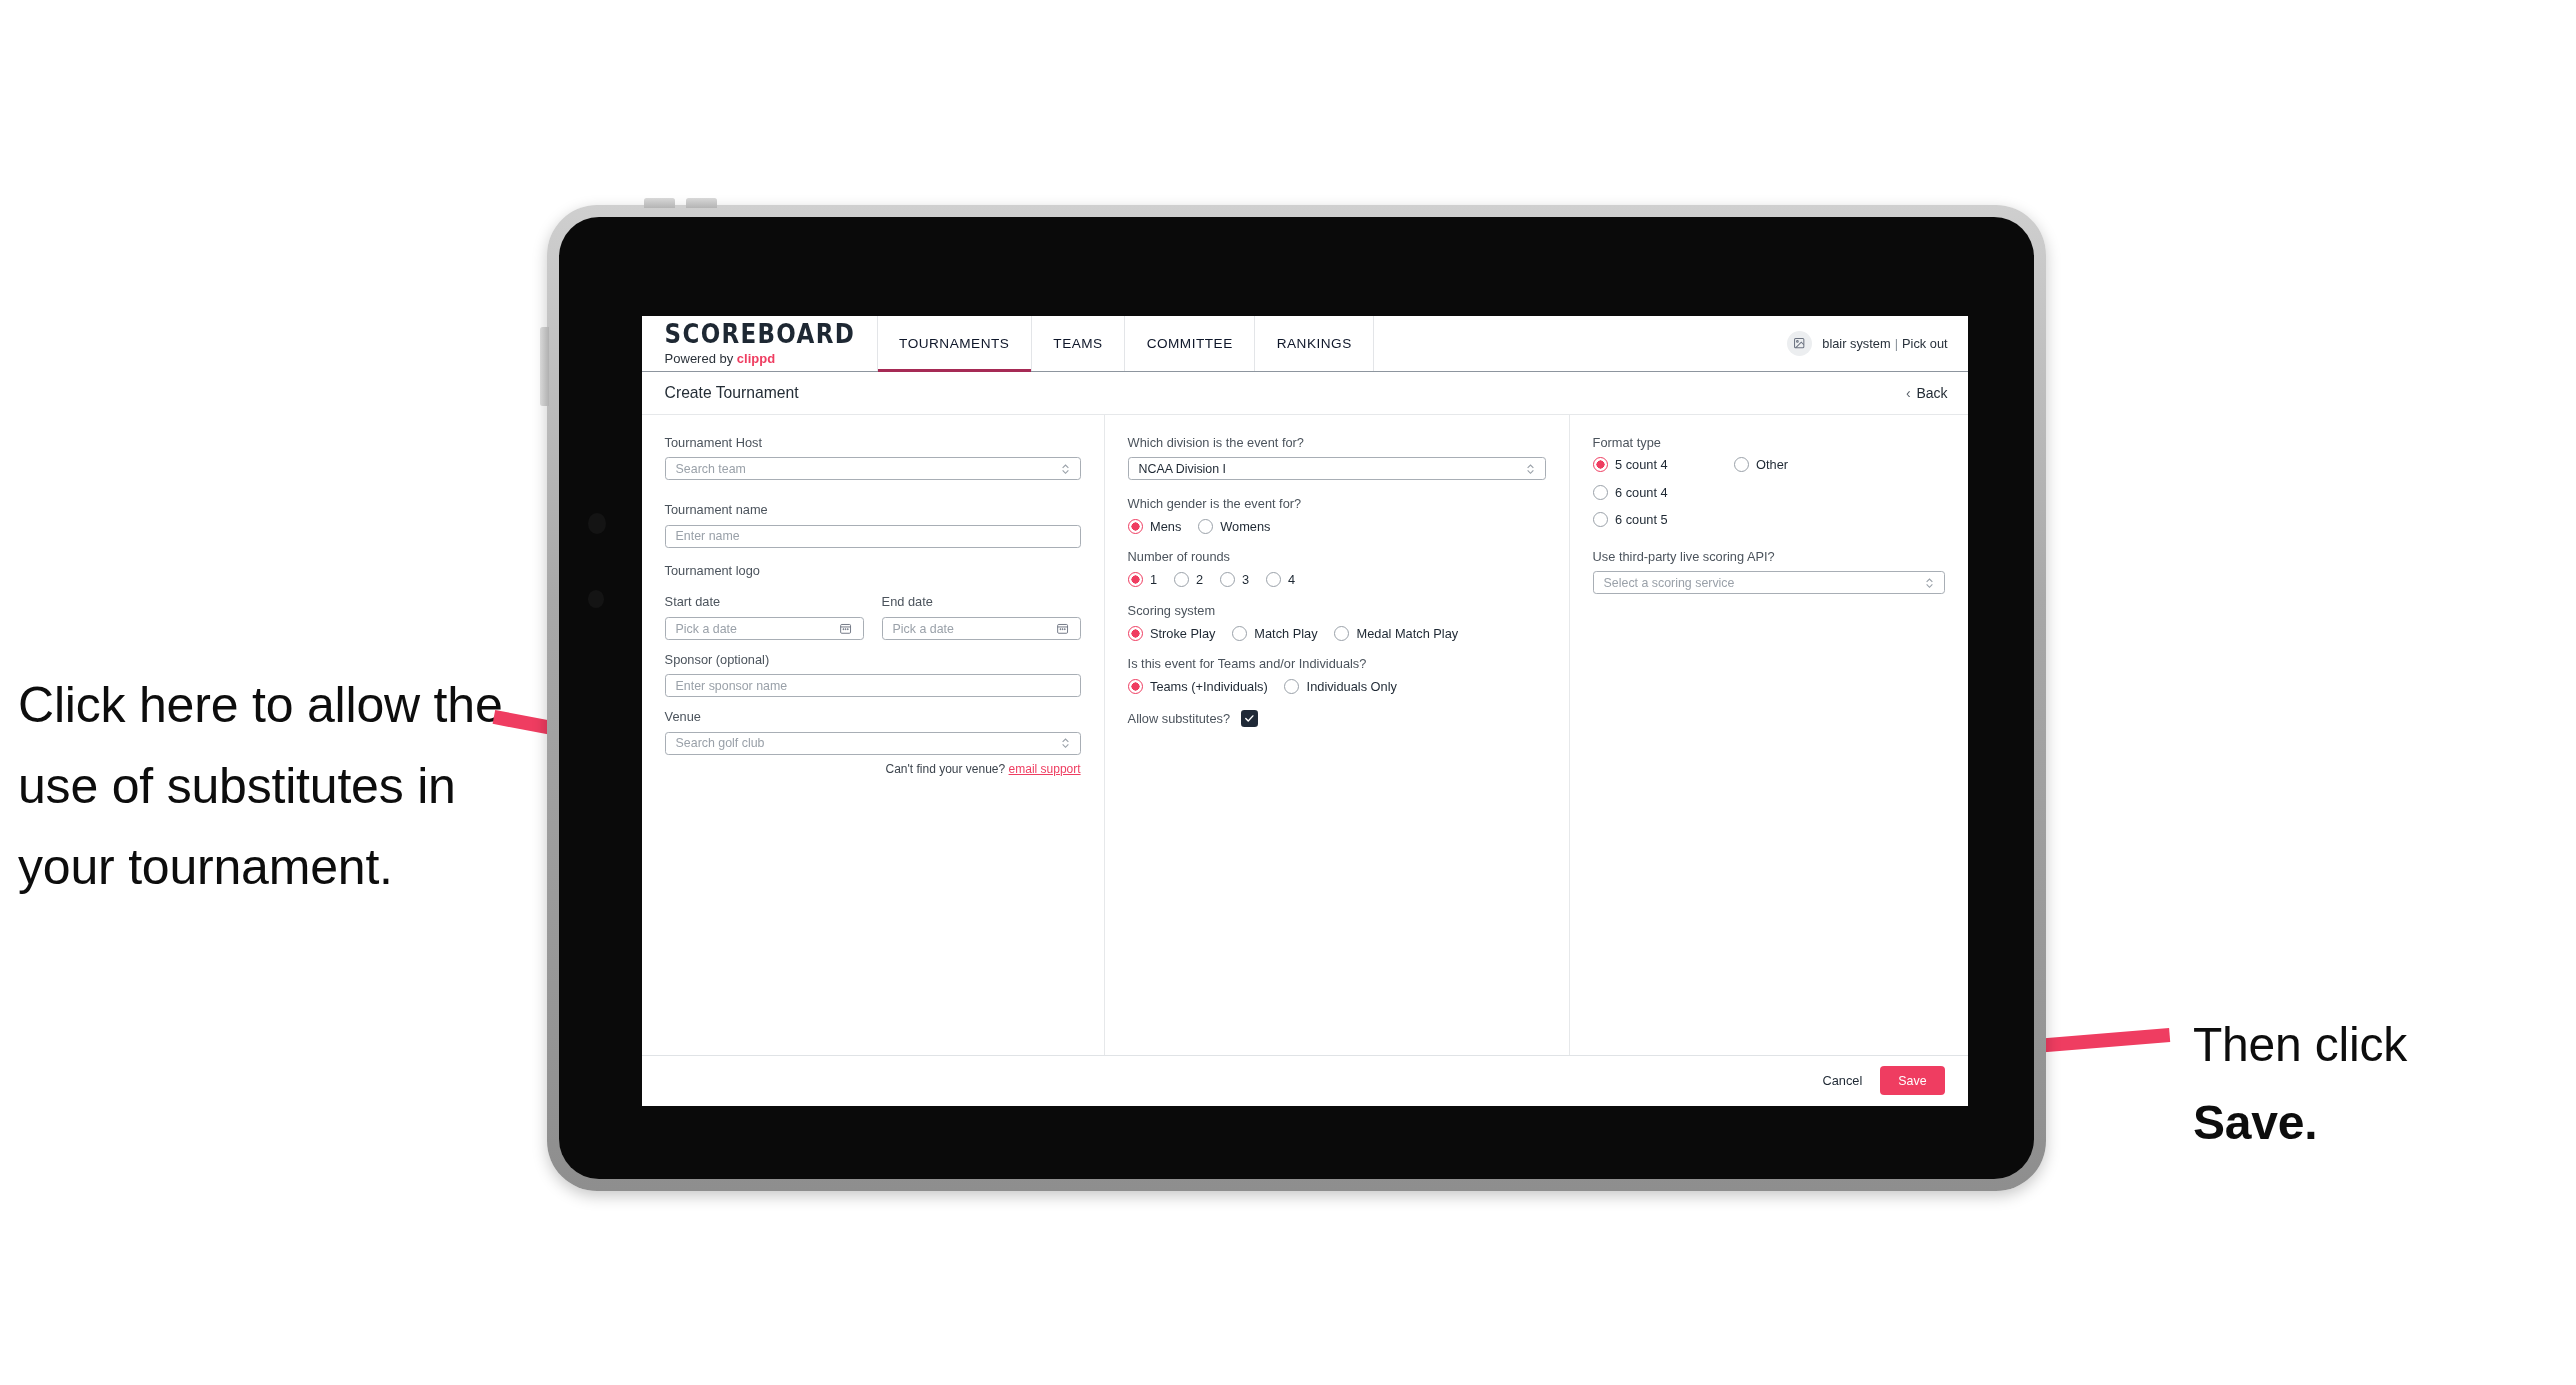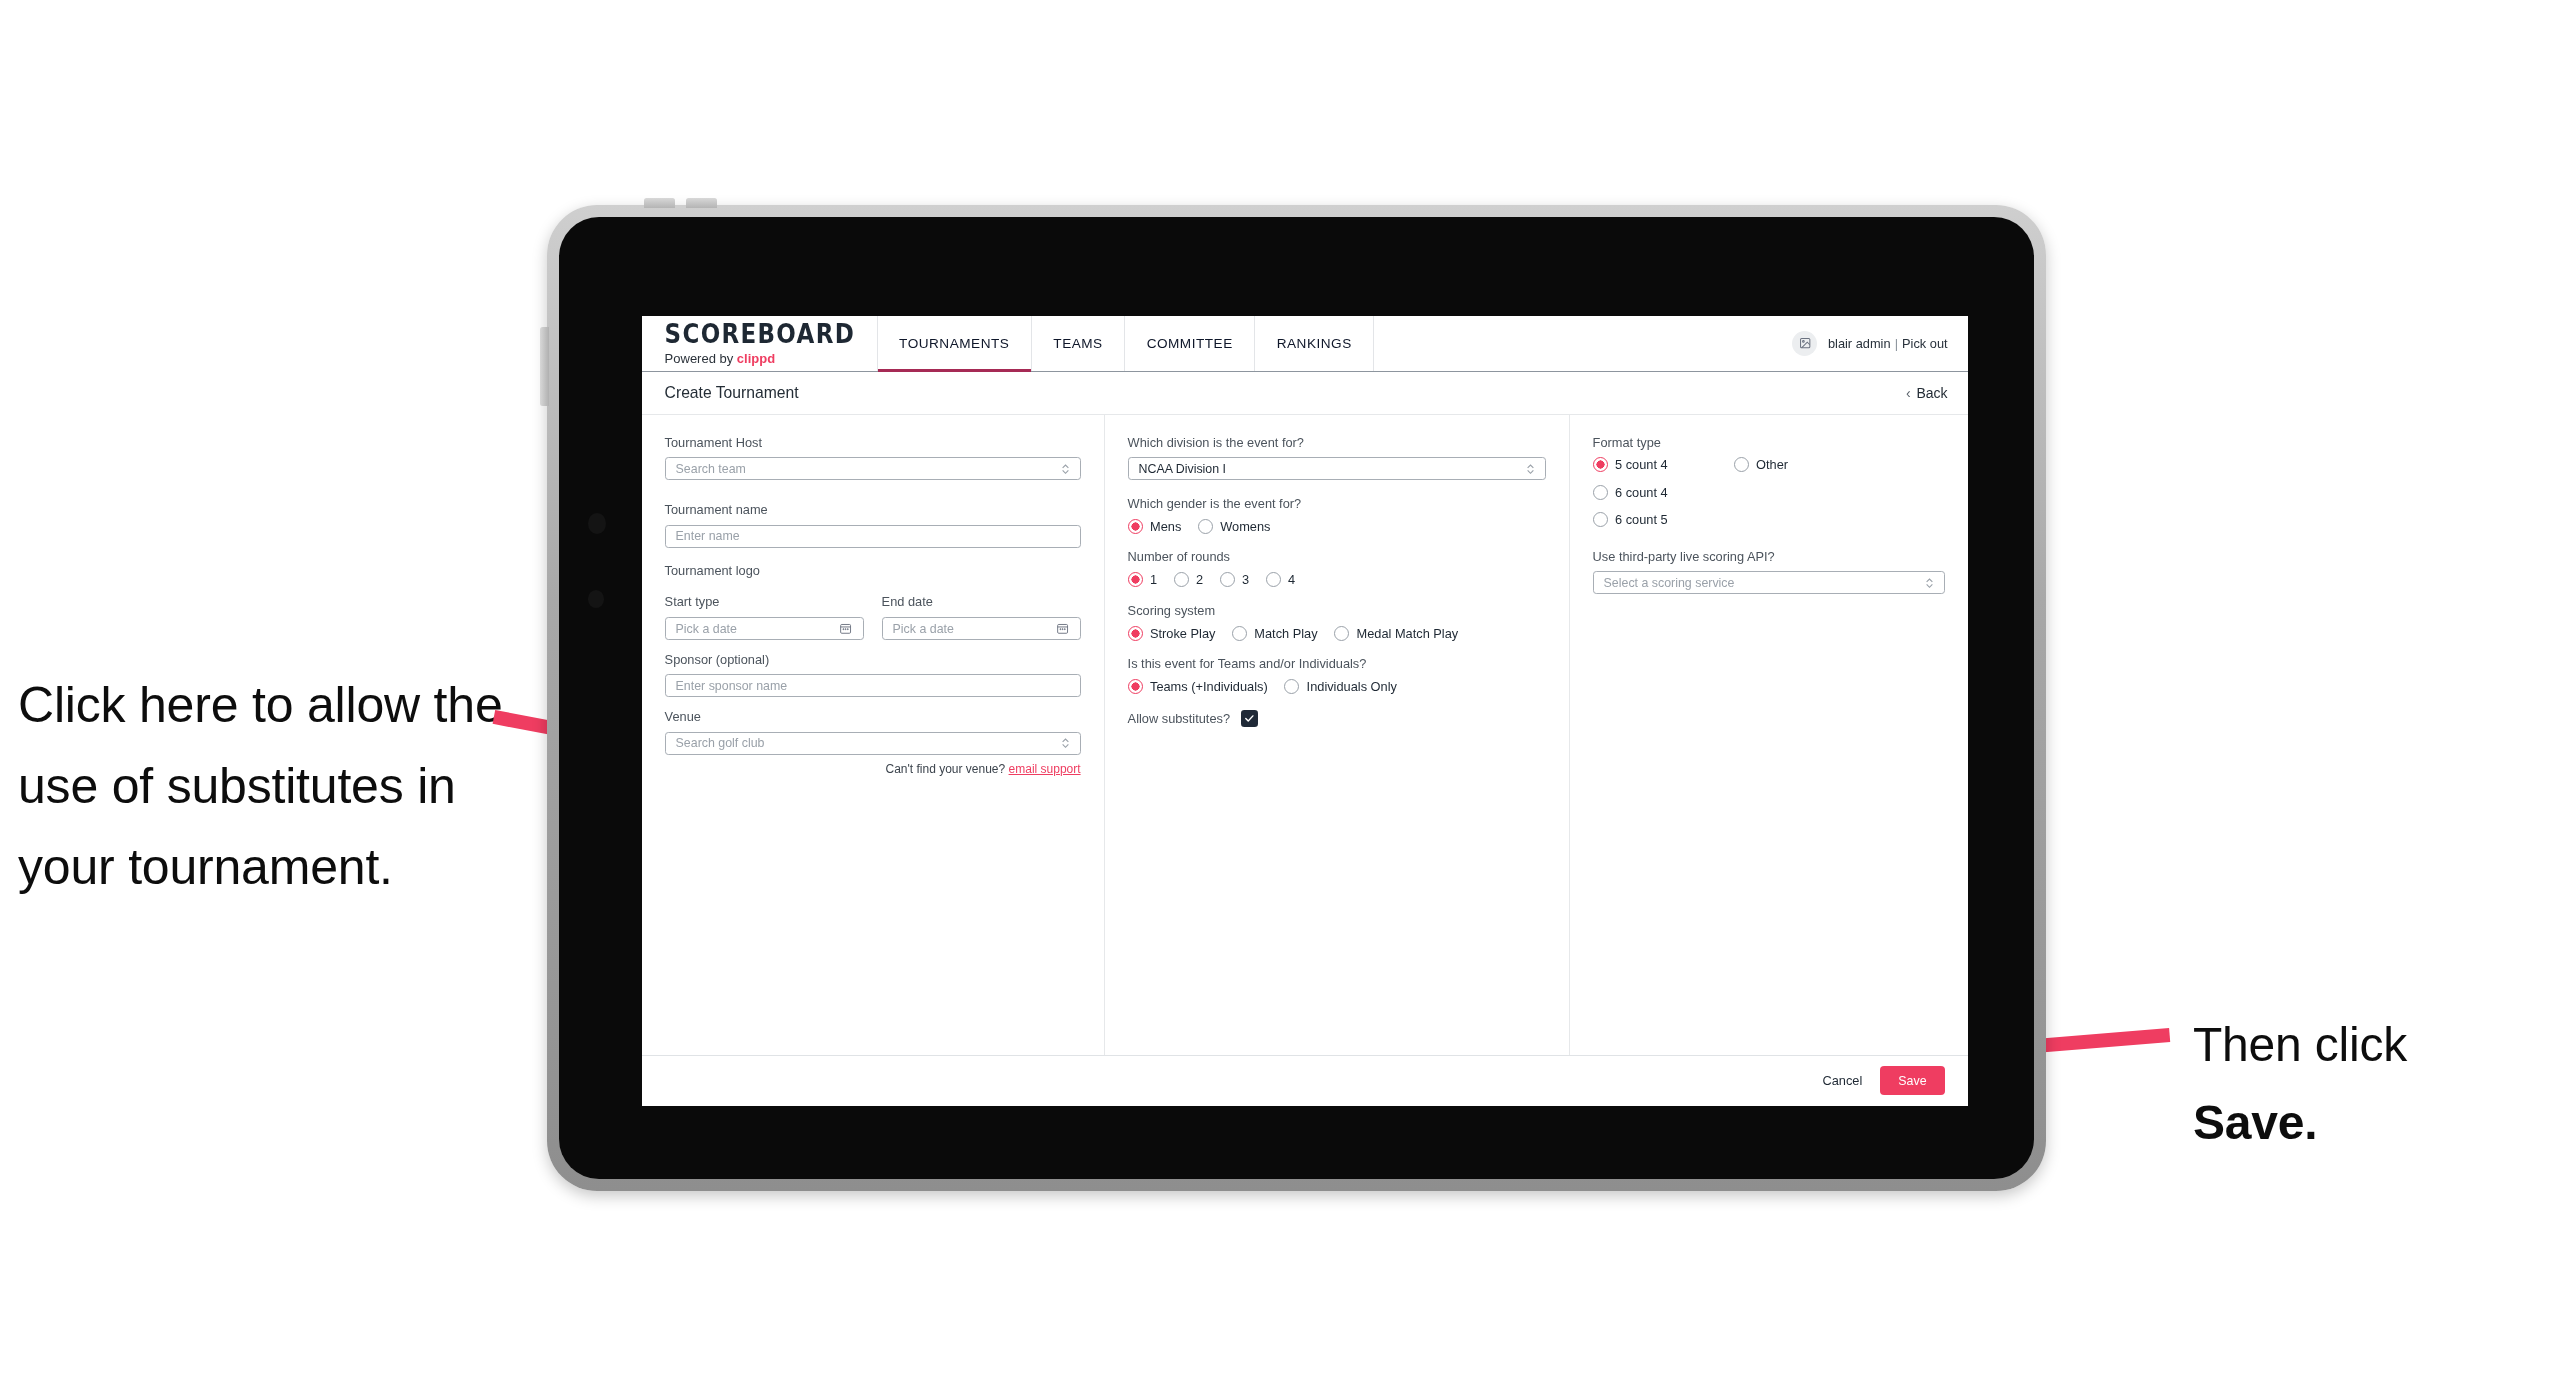--- a/index.html
+++ b/index.html
@@ -314,21 +314,21 @@
 
         <div class="header-right">
           <div class="avatar">
             <svg width="12.4" height="12.4" viewBox="0 0 24 24" fill="none" stroke="#6b7280" stroke-width="2">
               <rect x="3" y="3" width="18" height="18" rx="2"></rect>
               <circle cx="8.5" cy="8.5" r="1.6"></circle>
               <path d="M21 15l-5-5L5 21"></path>
             </svg>
           </div>
           <div class="user-text">
-            <span>blair admin</span><span class="sep">|</span><span class="signout">Pick out</span>
+            <span>blair system</span><span class="sep">|</span><span class="signout">Pick out</span>
           </div>
         </div>
       </div>
 
       <div class="title-row">
         <div class="page-title">Create Tournament</div>
         <div class="back-link">
           <span class="back-chev">‹</span>
           <span>Back</span>
         </div>
@@ -350,21 +350,21 @@
 
           <div class="field-label gap-lg">Tournament name</div>
           <div class="input">
             <span>Enter name</span>
           </div>
 
           <div class="field-label gap-md">Tournament logo</div>
 
           <div class="date-row gap-md">
             <div class="date-col">
-              <div class="field-label">Start type</div>
+              <div class="field-label">Start date</div>
               <div class="input">
                 <span>Pick a date</span>
                 <span class="cal-icon">
                   <svg width="13.2" height="13.2" viewBox="0 0 24 24" fill="none" stroke="#6b7280" stroke-width="1.7">
                       <rect x="3" y="4.5" width="18" height="16" rx="2"></rect>
                       <path d="M3 9h18"></path>
                       <circle cx="8" cy="13" r="0.9" fill="#6b7280"></circle>
                       <circle cx="12" cy="13" r="0.9" fill="#6b7280"></circle>
                       <circle cx="16" cy="13" r="0.9" fill="#6b7280"></circle>
                     </svg>

